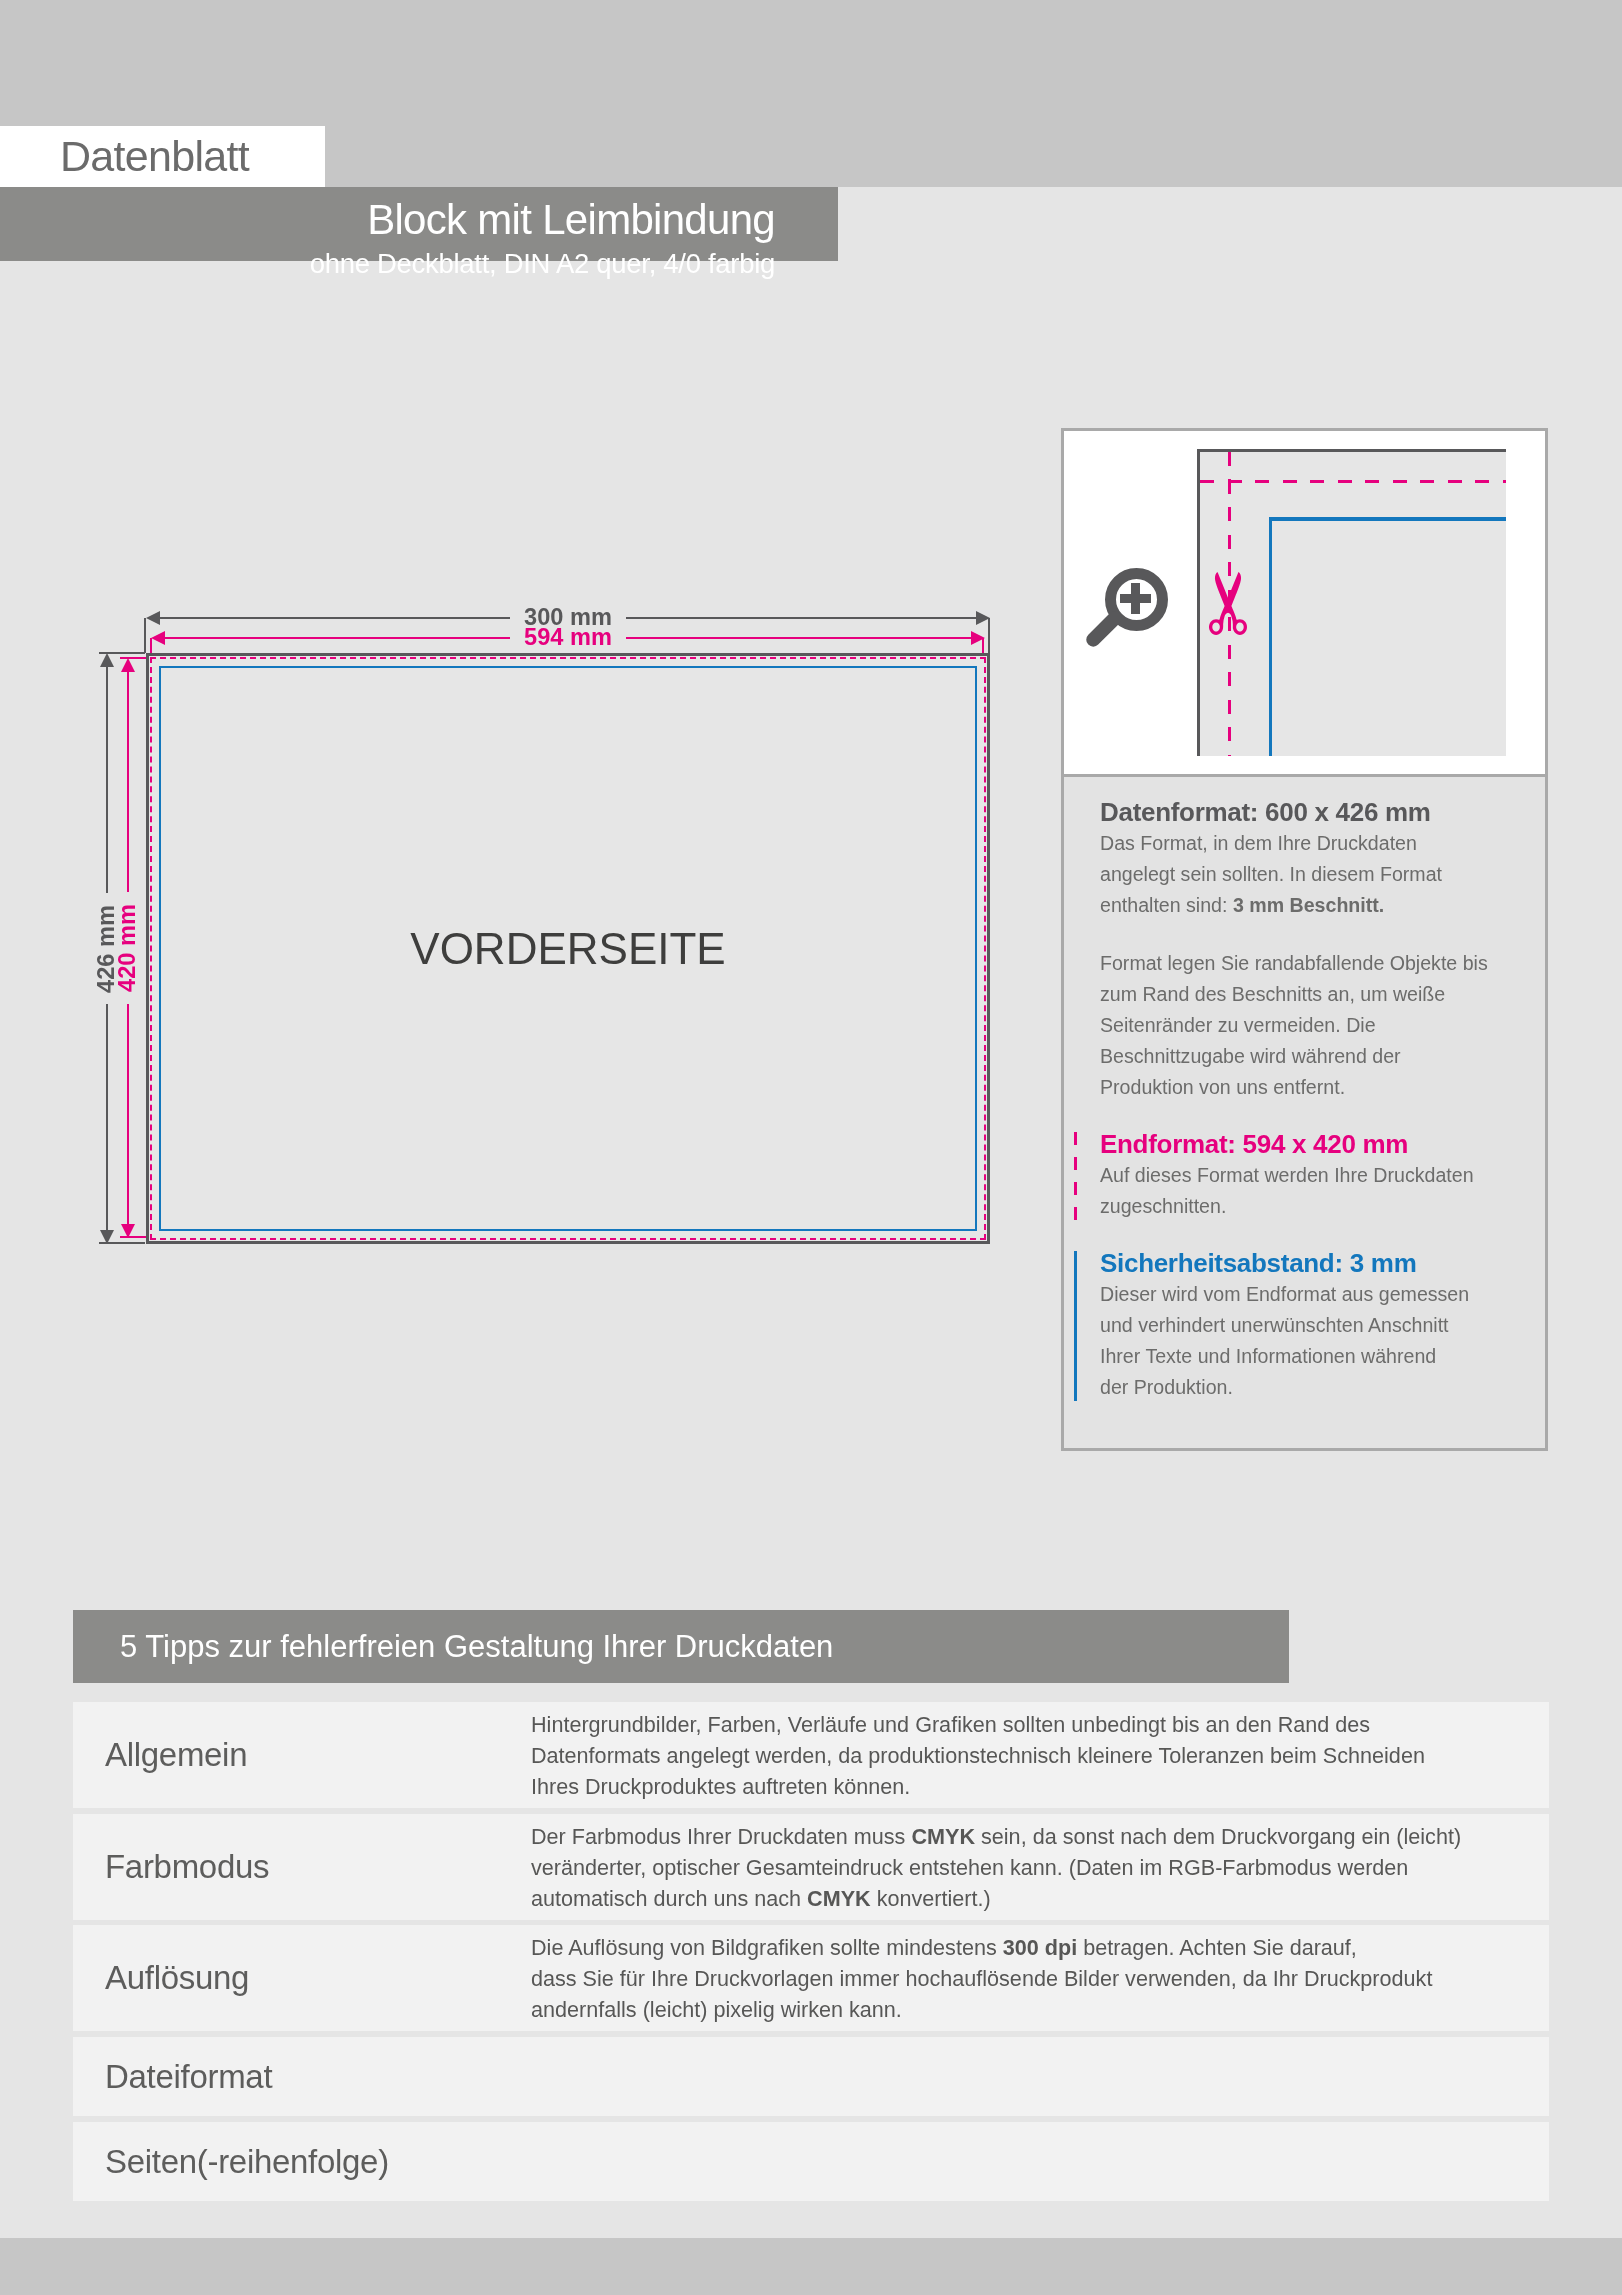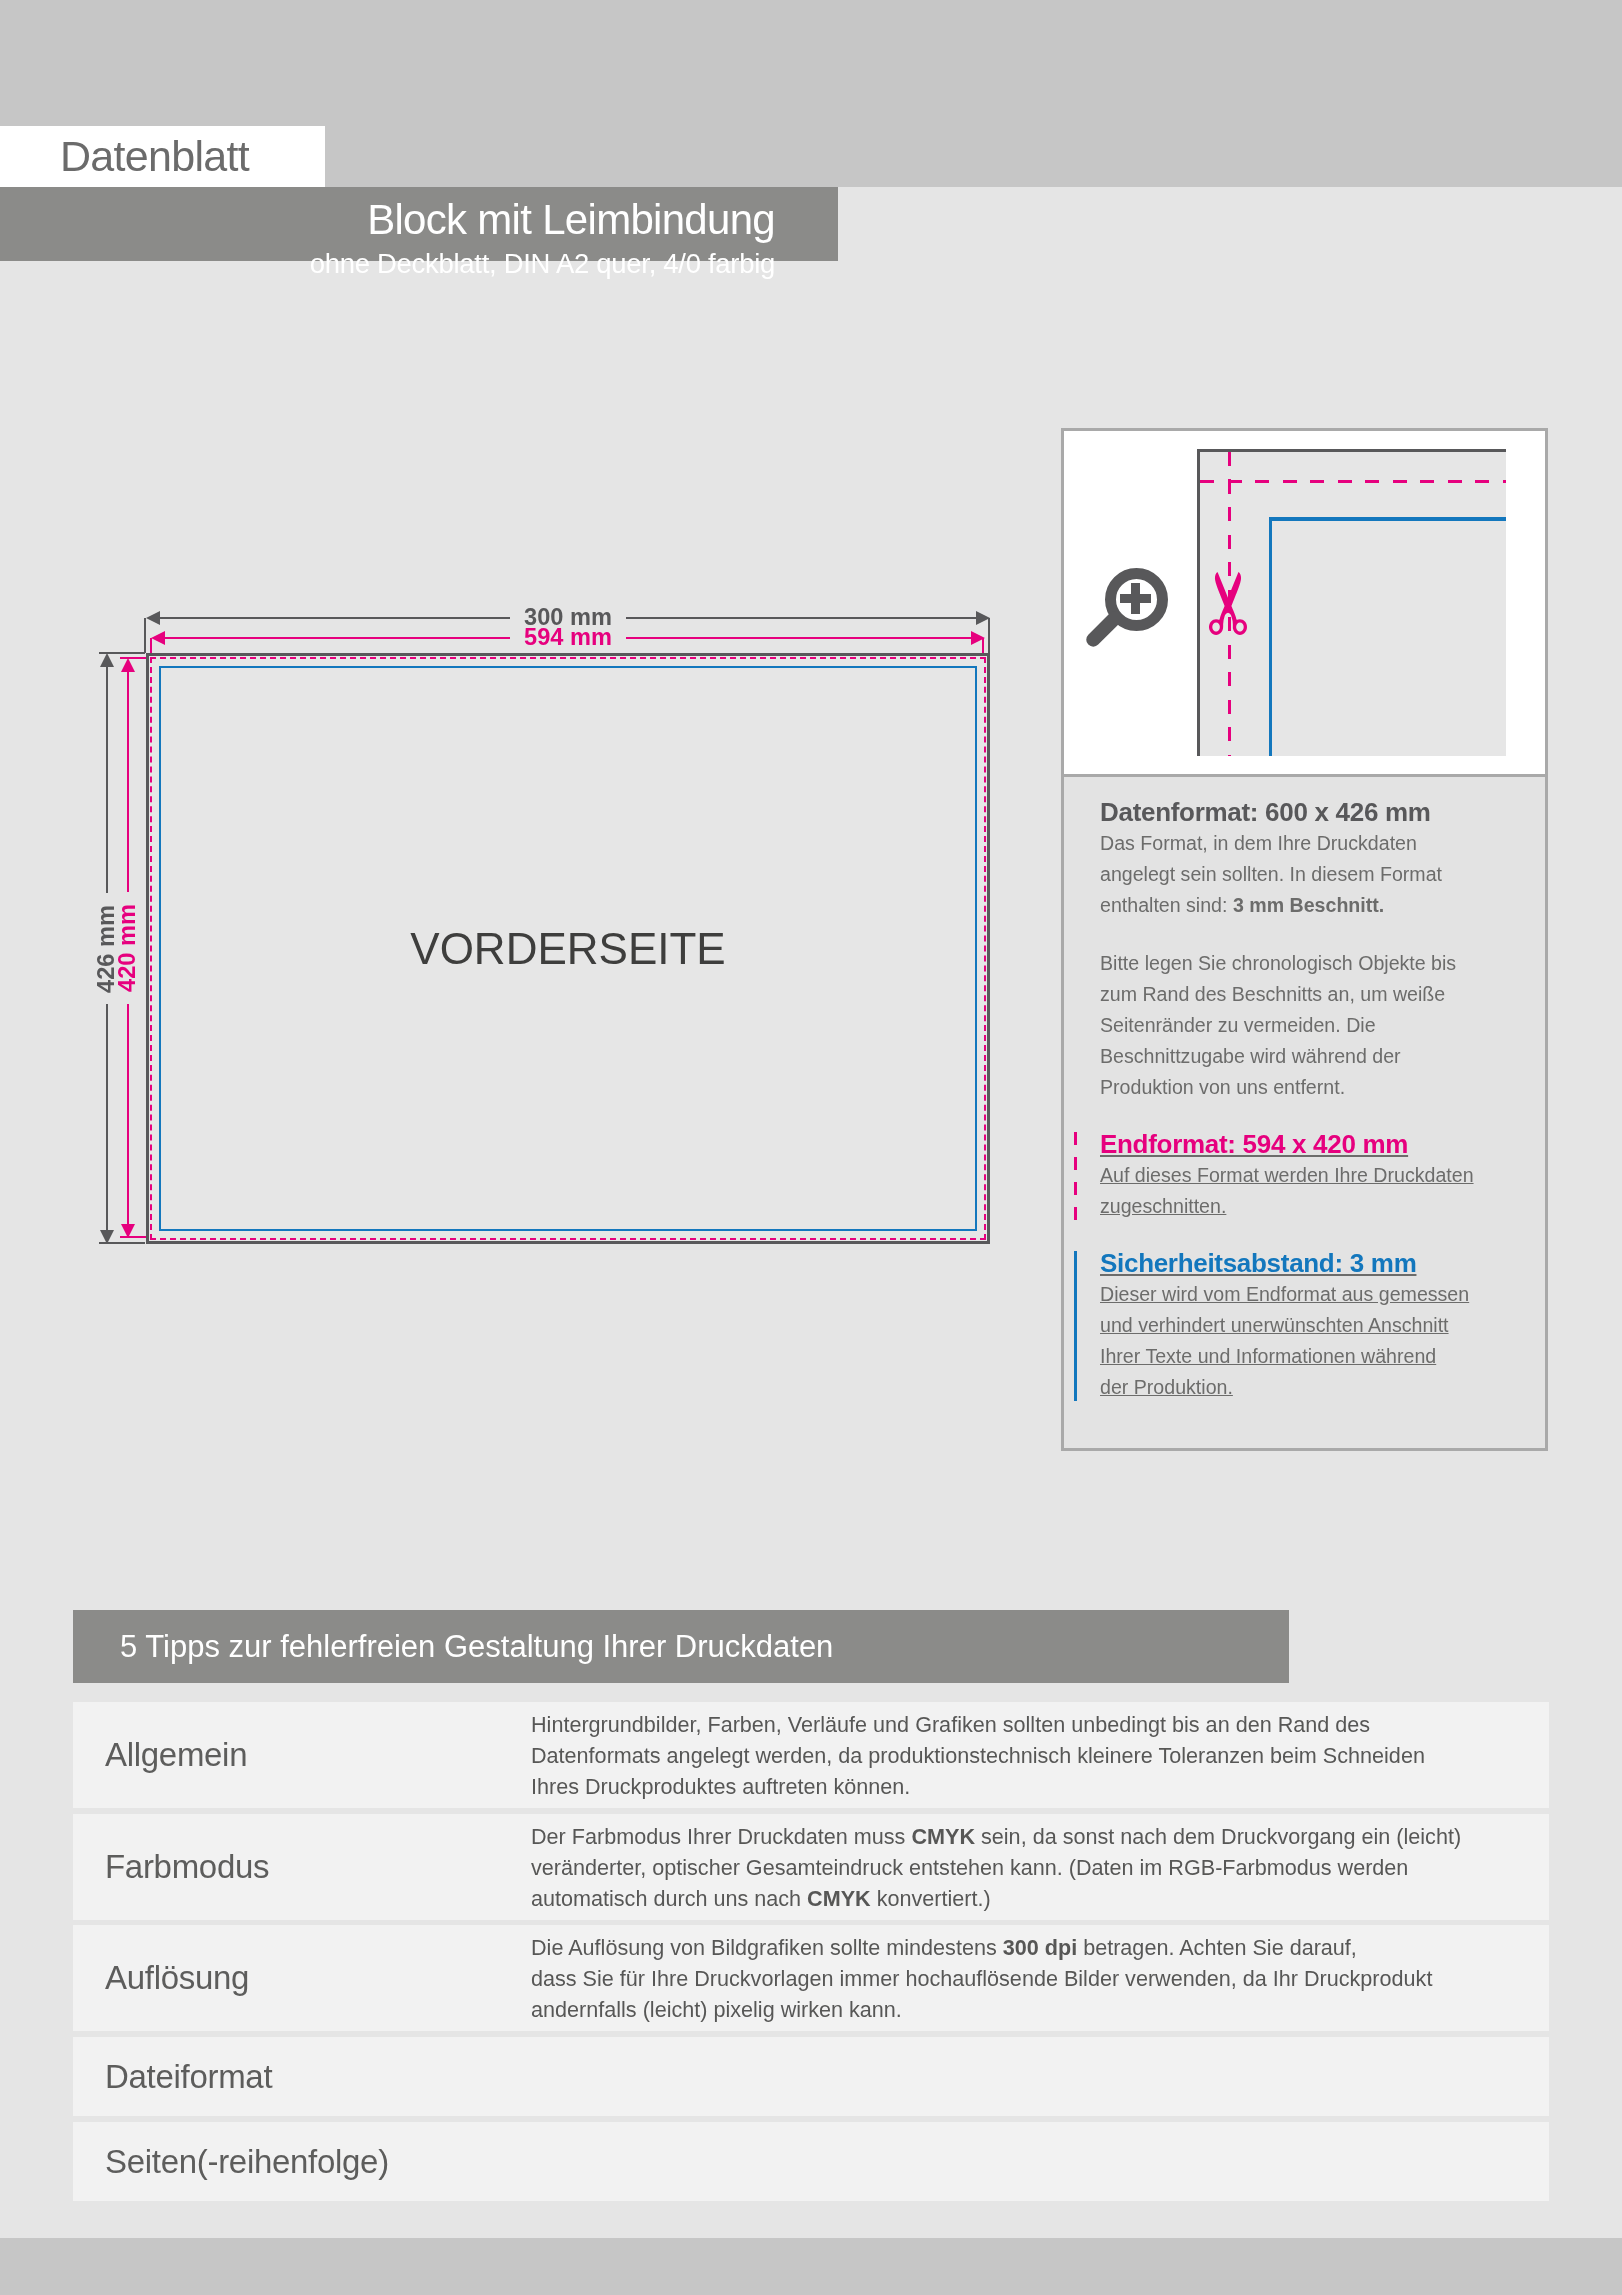--- a/index.html
+++ b/index.html
@@ -71,21 +71,21 @@
     border-radius:50%;box-sizing:border-box;}
   .mag-plus-h{position:absolute;left:3.9px;top:15px;width:31px;height:9.2px;background:#58585a;}
   .mag-plus-v{position:absolute;left:15px;top:3.9px;width:9.2px;height:31px;background:#58585a;}
   .mag-handle{position:absolute;left:18.3px;top:191px;width:44px;height:14.4px;background:#58585a;
     border-radius:7.2px;transform:rotate(-45deg);}
 
   .panel{position:absolute;left:0;right:0;top:346px;bottom:0;background:#e3e3e3;
     padding:19.6px 13px 0 36px;box-sizing:border-box;color:#6c6c6b;}
   .panel h3{margin:0;font-size:26px;color:#58585a;letter-spacing:-0.3px;}
   .panel p{margin:0;font-size:19.6px;line-height:31px;}
-  .panel .sec{position:relative;margin-top:26px;text-decoration:underline;}
+  .panel .sec{position:relative;margin-top:26px;}
   .panel .sec .accent{position:absolute;left:-26px;top:2.6px;bottom:2.6px;width:3.3px;}
   .accent.dash{background:repeating-linear-gradient(180deg,#e6007e 0 13px,transparent 13px 25px);}
   .accent.solid{background:#1377bd;}
   .panel h3.mag{color:#e6007e;}
   .panel h3.blu{color:#1377bd;}
   .b{font-weight:700;}
 
   
   .tips-header{left:73px;top:1610px;width:1216px;height:73px;background:#8b8b89;color:#fff;
     display:flex;align-items:center;padding-left:47px;box-sizing:border-box;font-size:31px;}
@@ -172,21 +172,21 @@
       <div class="mag-circle">
         <div class="mag-plus-h"></div>
         <div class="mag-plus-v"></div>
       </div>
       <div class="mag-handle"></div>
     </div>
 
     <div class="panel">
       <h3>Datenformat: 600 x 426 mm</h3>
       <p><span>Das Format, in dem Ihre Druckdaten</span><br><span>angelegt sein sollten. In diesem Format</span><br><span>enthalten sind: </span><span class="b">3 mm Beschnitt.</span></p>
-      <p style="margin-top:27.5px;"><span>Bitte legen Sie chronologisch Objekte bis</span><br><span>zum Rand des Beschnitts an, um weiße</span><br><span>Seitenränder zu vermeiden. Die</span><br><span>Beschnittzugabe wird während der</span><br><span>Produktion von uns entfernt.</span></p>
+      <p style="margin-top:27.5px;"><span>Format legen Sie randabfallende Objekte bis</span><br><span>zum Rand des Beschnitts an, um weiße</span><br><span>Seitenränder zu vermeiden. Die</span><br><span>Beschnittzugabe wird während der</span><br><span>Produktion von uns entfernt.</span></p>
 
       <div class="sec">
         <div class="accent dash"></div>
         <h3 class="mag">Endformat: 594 x 420 mm</h3>
         <p><span>Auf dieses Format werden Ihre Druckdaten</span><br><span>zugeschnitten.</span></p>
       </div>
 
       <div class="sec">
         <div class="accent solid"></div>
         <h3 class="blu">Sicherheitsabstand: 3 mm</h3>

